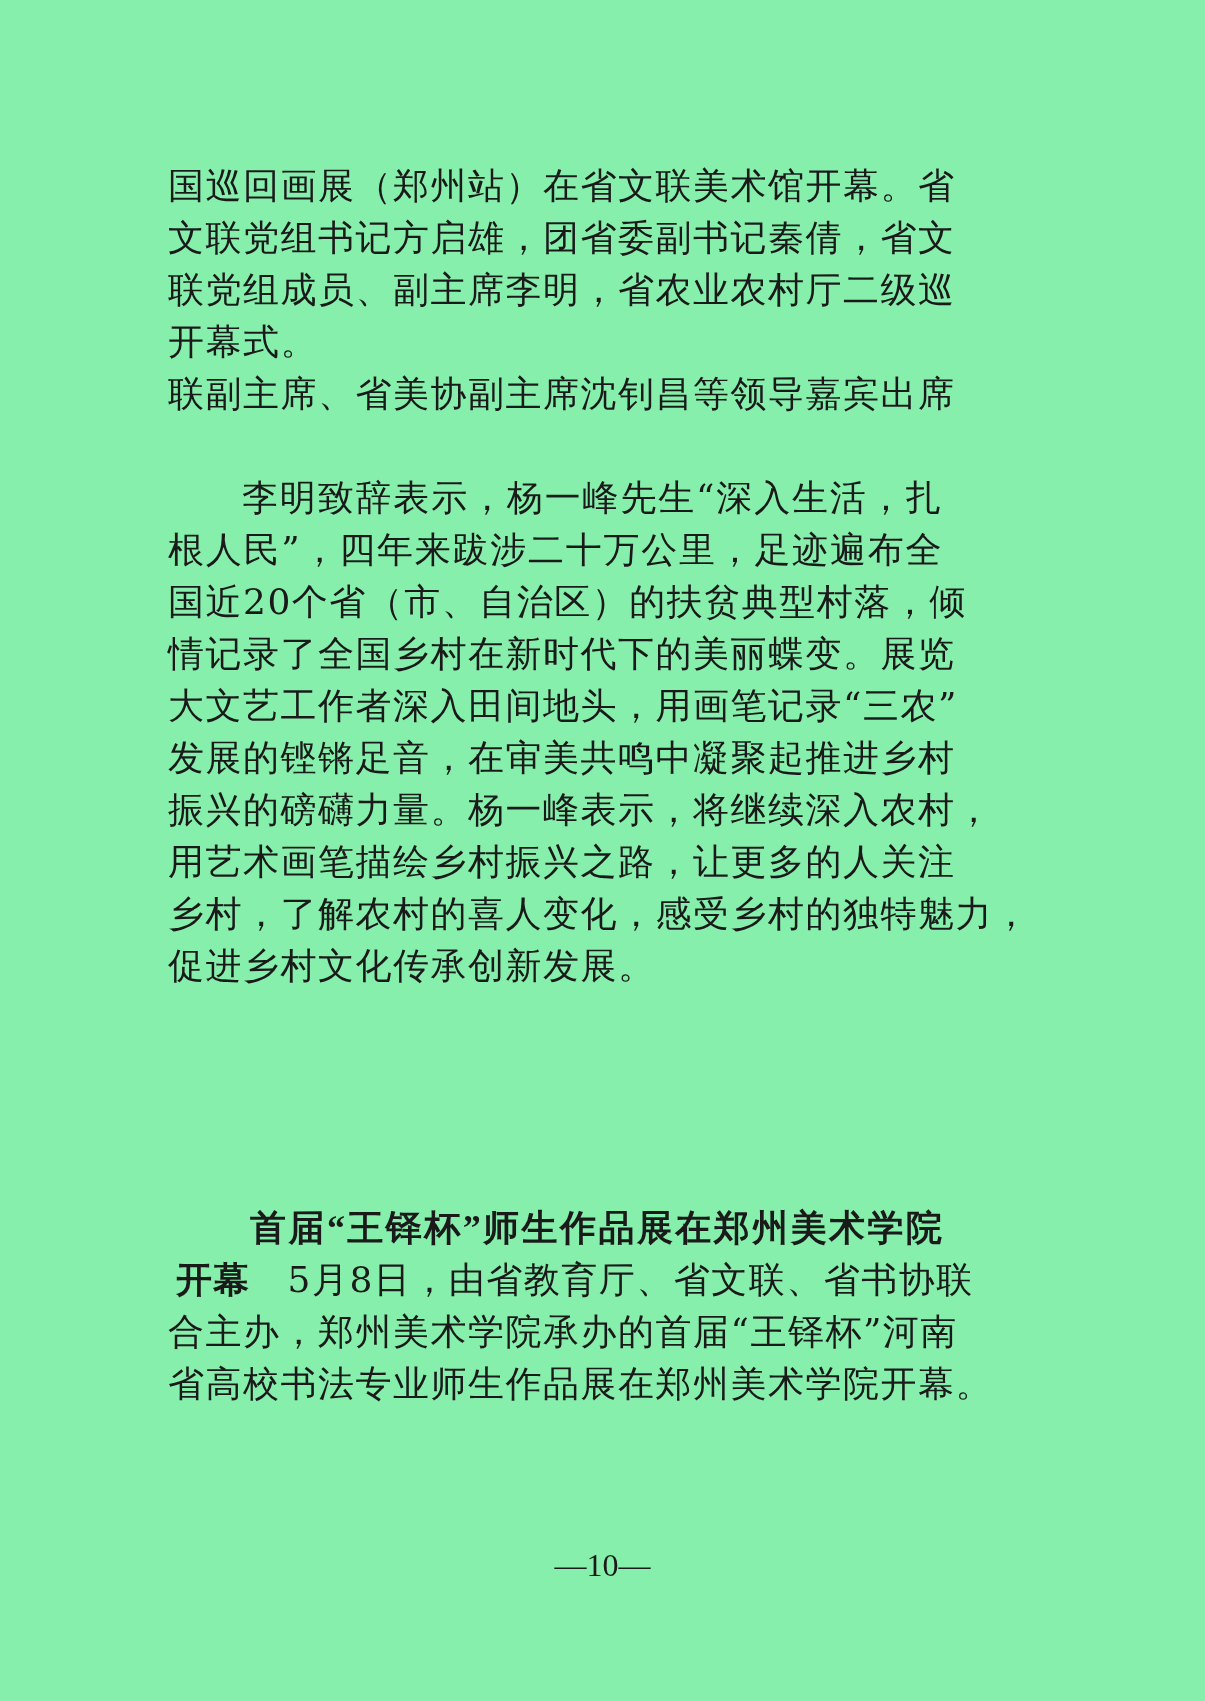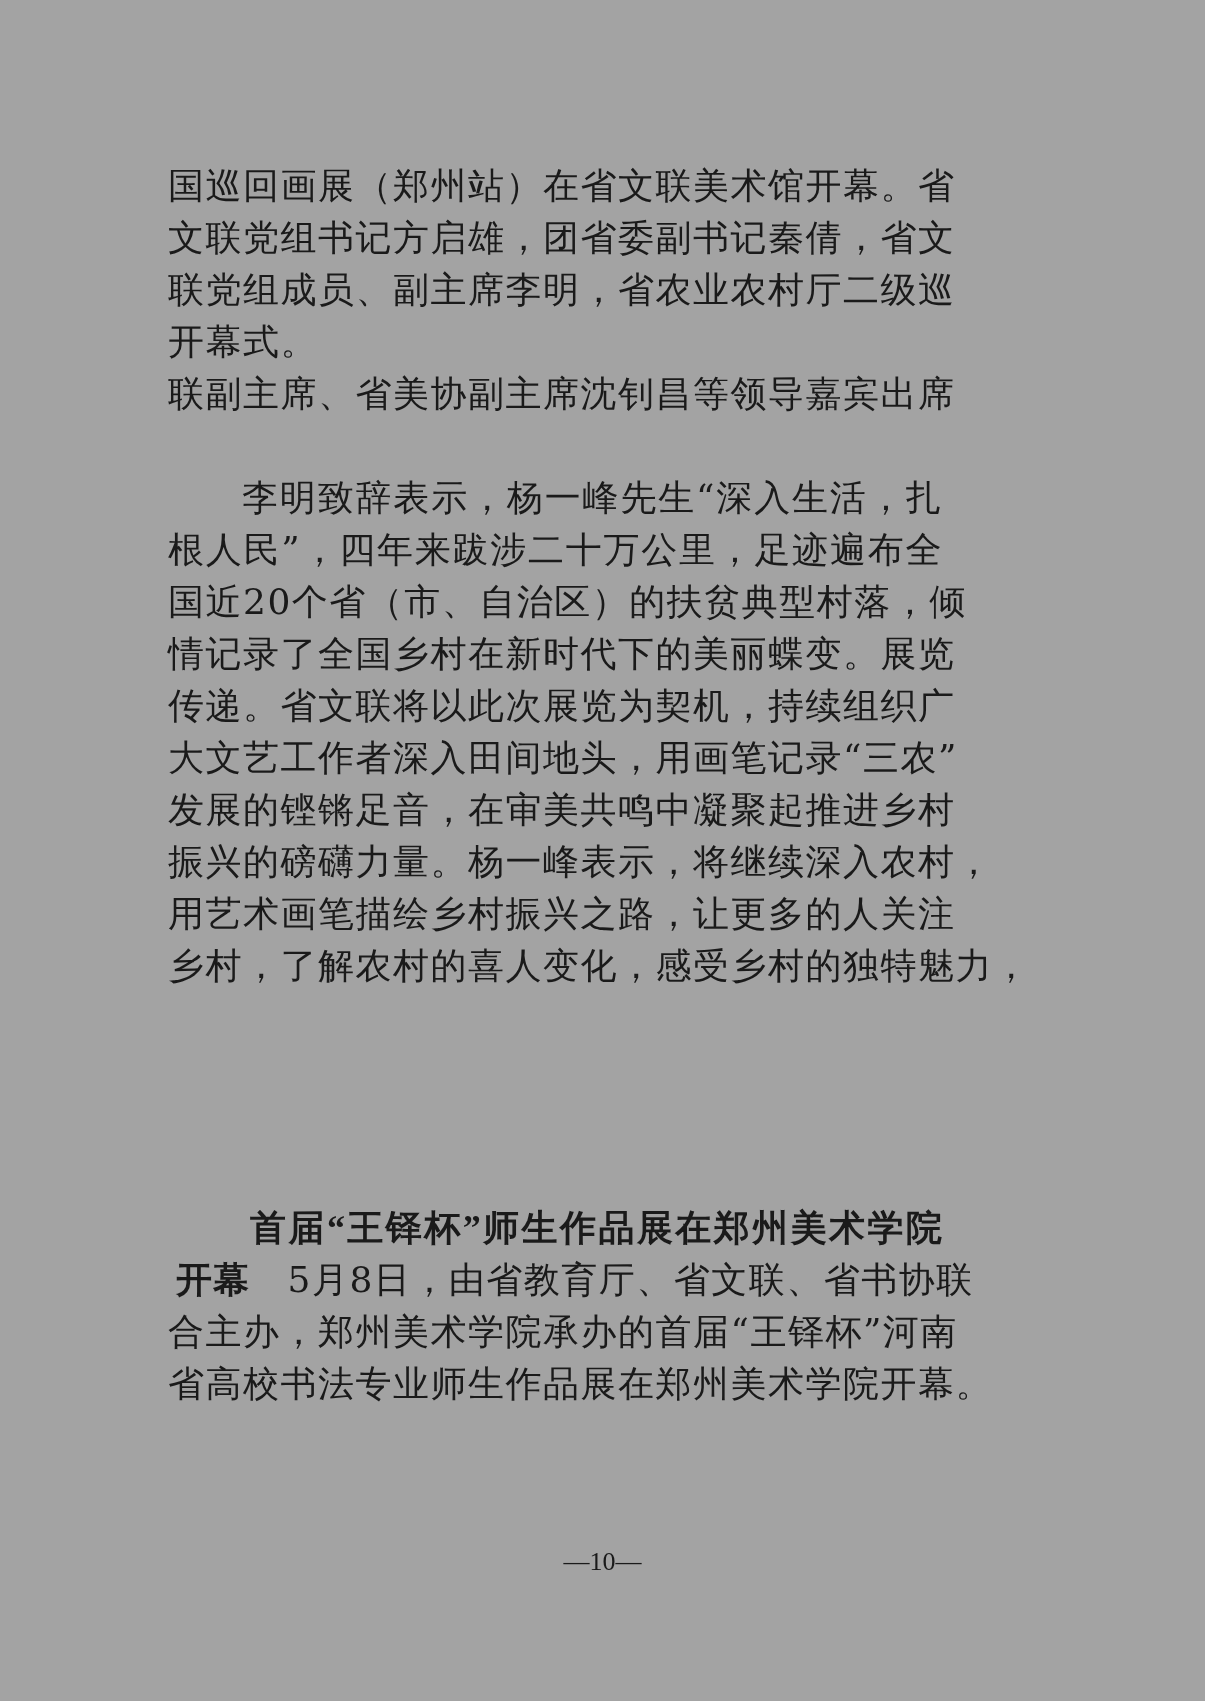--- a/index.html
+++ b/index.html
@@ -1,56 +1,56 @@
 <!DOCTYPE html>
 <html><head>
   <meta charset="utf-8">
   <style>
     html, body { margin: 0; padding: 0; background: #ffffff; }
     body { width: 1205px; height: 1701px; position: relative; overflow: hidden; }
-    .page { position: absolute; left: 0; top: 0; width: 1205px; height: 1701px; background: #a3a3a3; }
+    .page { position: absolute; left: 0; top: 0; width: 1205px; height: 1701px; background: #86efac; }
     .text-block {
       position: absolute; left: 168px; width: 775px;
       font-family: "DejaVu Serif", "Liberation Serif", serif;
       font-size: 36px; line-height: 52px; color: #1a1a1a;
       letter-spacing: 1.5px;
     }
     .line { display: block; height: 52px; white-space: nowrap; overflow: visible; text-align: justify; text-align-last: justify; }
     .line.last { text-align-last: left; }
     .line.indent { padding-left: 74px; }
     .heading-bold { font-family: Liberation Serif, serif; font-weight: bold; letter-spacing: 1px; margin-left: 8px; }
     .page-number {
       position: absolute; left: 0; width: 1205px; top: 1547px; text-align: center;
-      font-family: "Liberation Serif", "DejaVu Serif", serif; font-size: 26px; color: #1a1a1a;
+      font-family: "Liberation Serif", "DejaVu Serif", serif; font-size: 32px; color: #1a1a1a;
     }
   </style>
 </head>
 <body>
 
 <div class="page">
 
   <div class="text-block" style="top:160px;">
     <span class="line">国巡回画展（郑州站）在省文联美术馆开幕。省</span>
     <span class="line">文联党组书记方启雄，团省委副书记秦倩，省文</span>
     <span class="line">联党组成员、副主席李明，省农业农村厅二级巡</span>
     <span class="line last">开幕式。</span>
     <span class="line">联副主席、省美协副主席沈钊昌等领导嘉宾出席</span>
   </div>
 
   <div class="text-block" style="top:472px;">
     <span class="line indent">李明致辞表示，杨一峰先生“深入生活，扎</span>
     <span class="line">根人民”，四年来跋涉二十万公里，足迹遍布全</span>
     <span class="line">国近20个省（市、自治区）的扶贫典型村落，倾</span>
     <span class="line">情记录了全国乡村在新时代下的美丽蝶变。展览</span>
-    <span class="line">传递。省文联将以此次展览为契机，持续组织广</span>
     <span class="line">大文艺工作者深入田间地头，用画笔记录“三农”</span>
     <span class="line">发展的铿锵足音，在审美共鸣中凝聚起推进乡村</span>
     <span class="line">振兴的磅礴力量。杨一峰表示，将继续深入农村，</span>
     <span class="line">用艺术画笔描绘乡村振兴之路，让更多的人关注</span>
     <span class="line">乡村，了解农村的喜人变化，感受乡村的独特魅力，</span>
+    <span class="line last">促进乡村文化传承创新发展。</span>
   </div>
 
   <div class="text-block" style="top:1202px;">
     <span class="line indent heading-bold">首届“王铎杯”师生作品展在郑州美术学院</span>
     <span class="line"><b class="heading-bold">开幕</b><span>　5月8日，由省教育厅、省文联、省书协联</span></span>
     <span class="line">合主办，郑州美术学院承办的首届“王铎杯”河南</span>
     <span class="line">省高校书法专业师生作品展在郑州美术学院开幕。</span>
   </div>
 
   <div class="page-number">—10—</div>

